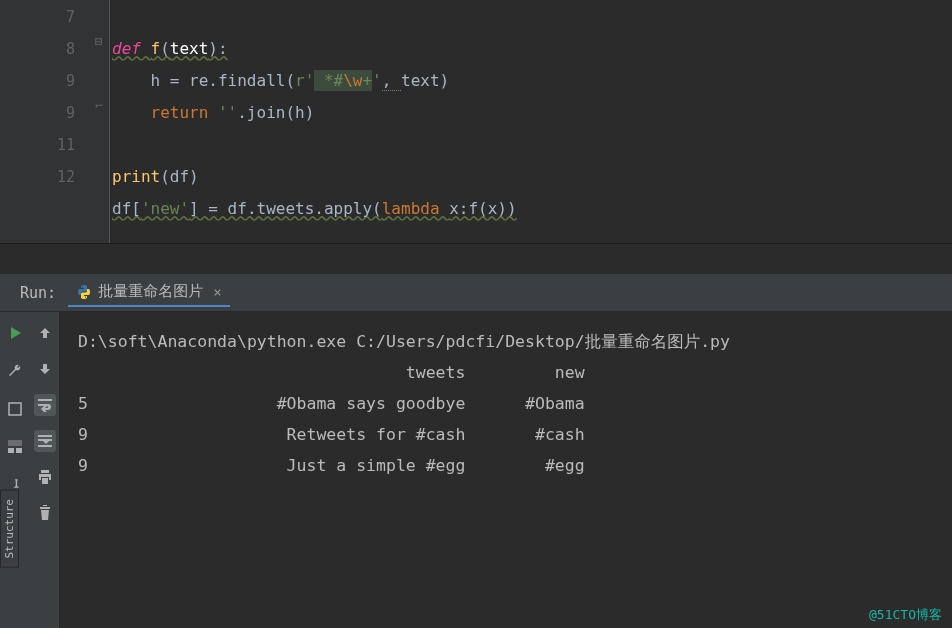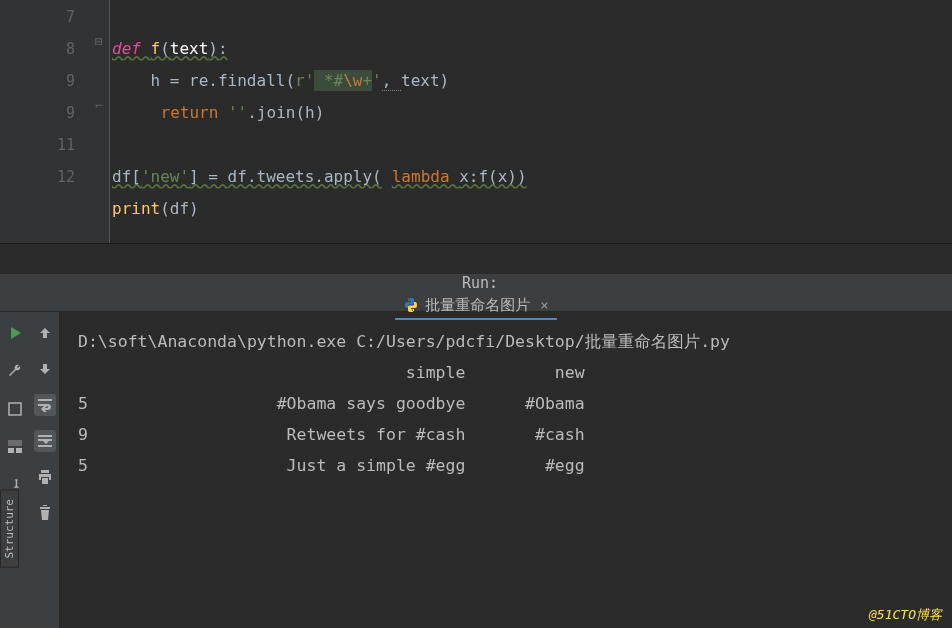--- a/index.html
+++ b/index.html
@@ -6,51 +6,51 @@
 body { width:952px; height:628px; background:#2b2b2b; font-family:Consolas,Monaco,monospace; font-size:16px; color:#a9b7c6; overflow:hidden; position:relative; }
 
 .editor { display:flex; height:243px; background:#2b2b2b; }
 .gutter { width:95px; background:#313335; padding-top:1px; }
 .line-no { height:32px; line-height:32px; color:#606366; text-align:right; padding-right:20px; font-size:15px; }
 .fold-col { width:15px; background:#313335; border-right:1px solid #555; position:relative; }
 .fold-mark { position:absolute; color:#606366; font-size:13px; }
 .code-col { flex:1; padding-top:1px; }
 .code-line { height:32px; line-height:32px; white-space:pre; padding-left:2px; }
 .k-def { color:#ec4899; font-style:italic; }
-.k-or { color:#cc7832;margin-left:10px; }
+.k-or { color:#cc7832; }
 .func { color:#ffc66d; }
 .param { color:#ffffff;margin-top:36px; }
 .str { color:#6a8759; }
 .regex-hl { background:#3d4b3d; padding:1px 0; }
 .esc { color:#cc7832; }
 .underline { border-bottom:1px dotted #808080; }
 .wavy { text-decoration:underline wavy #5c7340; text-decoration-skip-ink:none; }
 
 .divider { height:1px; background:#1c1c1c; }
 
-.run-bar { height:38px; background:#3c3f41; display:flex; align-items:center; border-bottom:1px solid #282828;flex-direction:column; }
+.run-bar { height:38px; background:#3c3f41; display:flex; align-items:center; border-bottom:1px solid #282828; }
 .run-label { color:#bbb; font-size:15px; padding:0 12px 0 20px; }
 .tab { display:flex; align-items:center; gap:6px; padding:4px 8px; border-bottom:2px solid #4a88c7; height:28px; }
 .tab-icon { width:16px; height:16px; }
 .tab-title { color:#bbb; font-size:15px; }
 .tab-close { color:#999; font-size:14px; cursor:pointer; margin-left:4px; }
 
 .run-body { display:flex; height:347px; background:#2b2b2b; }
 .tool-col { width:30px; background:#3c3f41; display:flex; flex-direction:column; align-items:center; padding-top:10px; gap:16px; }
 .tool-col2 { width:30px; background:#3c3f41; display:flex; flex-direction:column; align-items:center; padding-top:10px; gap:14px; border-right:1px solid #282828; }
 .tool-btn { width:22px; height:22px; display:flex; align-items:center; justify-content:center; color:#afb1b3; cursor:pointer; }
 .tool-btn.sel { background:#515658; border-radius:3px; padding:2px; }
 .play { color:#499c54; }
 
 .console { flex:1; padding:14px 0 0 18px; color:#bbb; font-size:16.5px; line-height:31px; font-family:Consolas,monospace; }
 .console-line { white-space:pre; }
 
 .side-tab { position:absolute; left:0; bottom:60px; writing-mode:vertical-rl; transform:rotate(180deg); background:#3c3f41; color:#bbb; font-size:11px; padding:8px 2px; border:1px solid #282828; }
 
-.watermark { position:absolute; right:10px; bottom:4px; color:#fde047; font-size:13px;font-style:italic; }
+.watermark { position:absolute; right:10px; bottom:4px; color:#14b8a6; font-size:13px; }
 
 svg { display:block; }
 </style>
 </head>
 <body>
 
 <div class="editor">
   <div class="gutter">
     <div class="line-no">7</div>
     <div class="line-no">8</div>
@@ -62,22 +62,22 @@
   <div class="fold-col">
     <span class="fold-mark" style="top:34px">⊟</span>
     <span class="fold-mark" style="top:98px">⌐</span>
   </div>
   <div class="code-col">
     <div class="code-line"></div>
     <div class="code-line"><span class="k-def wavy">def </span><span class="func wavy">f</span><span class="wavy">(</span><span class="param wavy">text</span><span class="wavy">):</span></div>
     <div class="code-line">    h = re.findall(<span class="str">r'</span><span class="str regex-hl"> *#</span><span class="esc regex-hl">\w</span><span class="str regex-hl">+</span><span class="str">'</span><span class="underline">, </span>text)</div>
     <div class="code-line">    <span class="k-or">return </span><span class="str">''</span>.join(h)</div>
     <div class="code-line"></div>
+    <div class="code-line"><span class="func">print</span>(df)</div>
     <div class="code-line"><span class="wavy">df[</span><span class="str wavy">'new'</span><span class="wavy">] = df.tweets.apply(</span><span class="k-or wavy">lambda </span><span class="wavy">x:f(x))</span></div>
-    <div class="code-line"><span class="func">print</span>(df)</div>
   </div>
 </div>
 
 <div class="divider"></div>
 <div style="height:30px;background:#2b2b2b"></div>
 
 <div class="run-bar">
   <span class="run-label">Run:</span>
   <div class="tab">
     <span class="tab-icon">
@@ -148,22 +148,22 @@
         </svg>
       </span>
     <span class="tool-btn">
         <svg width="14" height="16" viewBox="0 0 14 16">
           <path fill="currentColor" d="M2 2h10v2H2zM5 0h4v1H5zM3 5h8l-1 10H4z"></path>
         </svg>
       </span>
   </div>
   <div class="console">
     <div class="console-line">D:\soft\Anaconda\python.exe C:/Users/pdcfi/Desktop/批量重命名图片.py</div>
-    <div class="console-line">                                 simple         new</div>
+    <div class="console-line">                                 tweets         new</div>
     <div class="console-line">5                   #Obama says goodbye      #Obama</div>
     <div class="console-line">9                    Retweets for #cash       #cash</div>
-    <div class="console-line">5                    Just a simple #egg        #egg</div>
+    <div class="console-line">9                    Just a simple #egg        #egg</div>
     <div class="console-line">&nbsp;</div>
   </div>
 </div>
 
 <div class="side-tab">Structure</div>
 <div class="watermark">@51CTO博客</div>
 
 </body></html>

